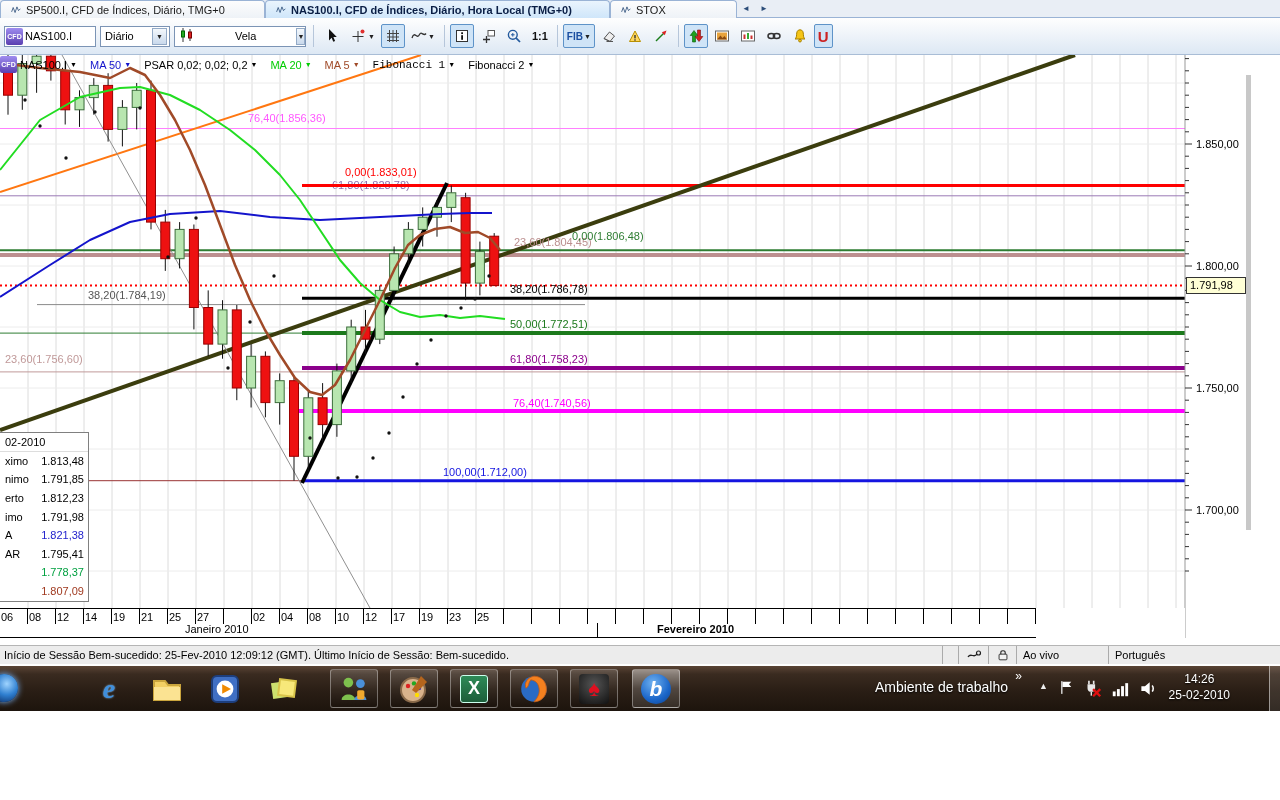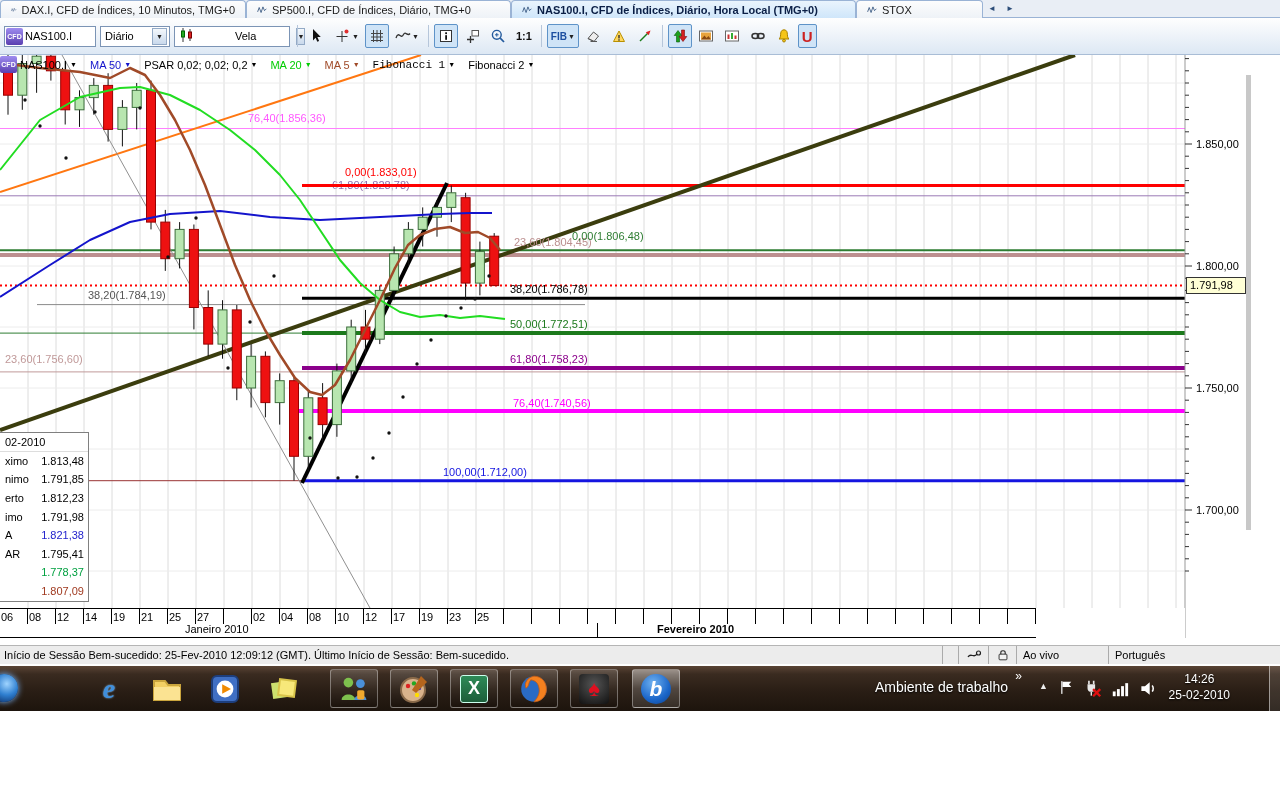--- a/index.html
+++ b/index.html
@@ -85,26 +85,20 @@
   #tray-up{position:absolute;right:232px;top:15px;font-size:9px;color:#eee;}
   .tray-ico{position:absolute;top:13px;}
   #clock{position:absolute;right:50px;top:5px;text-align:center;font-size:12px;color:#fff;line-height:16px;text-shadow:0 1px 2px #000;white-space:nowrap;}
   #showdesk{position:absolute;right:0;top:0;width:11px;height:45px;border-left:1px solid rgba(255,255,255,.5);background:rgba(255,255,255,.10);}
 </style>
 </head>
 <body>
 
 <div id="screen">
   <div id="tabbar">
-      <div class="tab" style="width: 246px;">
-        <svg width="10" height="10" viewBox="0 0 16 16">
-          <polyline points="1,11 3.5,4 6.5,12 9.5,3 12,9 15,6" fill="none" stroke="#2c4d79" stroke-width="1.3"></polyline>
-        </svg>
-        <span>DAX.I, CFD de Índices, 10 Minutos, TMG+0</span>
-      </div>
       <div class="tab" style="width: 265px;">
         <svg width="10" height="10" viewBox="0 0 16 16">
           <polyline points="1,11 3.5,4 6.5,12 9.5,3 12,9 15,6" fill="none" stroke="#2c4d79" stroke-width="1.3"></polyline>
         </svg>
         <span>SP500.I, CFD de Índices, Diário, TMG+0</span>
       </div>
       <div class="tab active" style="width: 345px;">
         <svg width="10" height="10" viewBox="0 0 16 16">
           <polyline points="1,11 3.5,4 6.5,12 9.5,3 12,9 15,6" fill="none" stroke="#2c4d79" stroke-width="1.3"></polyline>
         </svg>
@@ -122,21 +116,21 @@
 
   <div id="toolbar">
     <div class="tb-input">
       <span class="cfd-badge">CFD</span>
       <span class="val">NAS100.I</span>
     </div>
     <div class="tb-select" style="width:70px;">
       <span style="flex:1;">Diário</span>
       <span class="arr">▼</span>
     </div>
-    <div class="tb-select" style="width:116px;gap:40px;">
+    <div class="tb-select" style="width:132px;gap:40px;">
       <span id="candle-glyph"><svg width="16" height="16" viewBox="0 0 16 16">
             <line x1="4" y1="1" x2="4" y2="15" stroke="#333"></line>
             <rect x="2.5" y="4" width="3" height="6" fill="#2a2" stroke="#060"></rect>
             <line x1="11" y1="2" x2="11" y2="14" stroke="#333"></line>
             <rect x="9.5" y="5" width="3" height="6" fill="#d22" stroke="#700"></rect>
           </svg></span>
       <span style="flex:1;">Vela</span>
       <span class="arr">▼</span>
     </div>
     <div class="tb-sep"></div>

